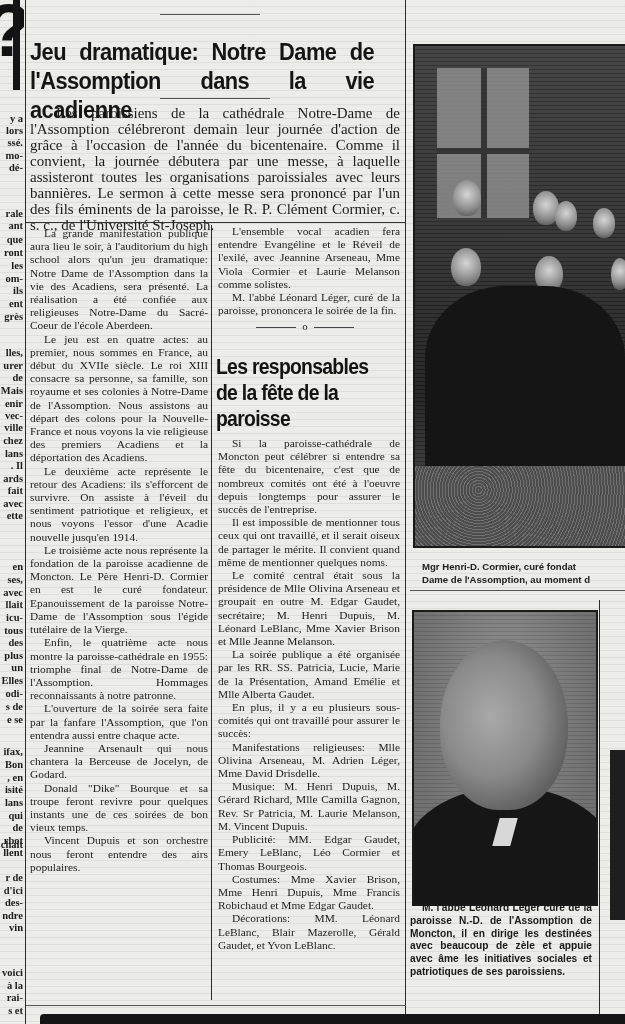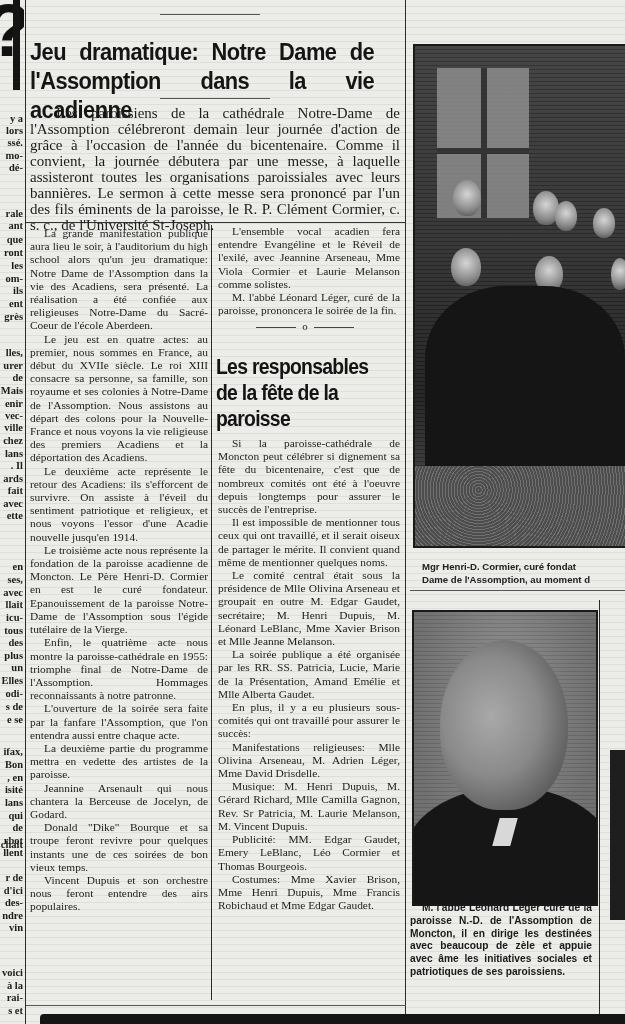--- a/index.html
+++ b/index.html
@@ -226,43 +226,43 @@
     <p>Les paroissiens de la cathédrale Notre-Dame de l'Assomption célébreront demain leur journée d'action de grâce à l'occasion de l'année du bicentenaire. Comme il convient, la journée débutera par une messe, à laquelle assisteront toutes les organisations paroissiales avec leurs bannières. Le sermon à cette messe sera prononcé par l'un des fils éminents de la paroisse, le R. P. Clément Cormier, c. s. c., de l'Université St-Joseph.</p>
   </div>
 
   <div class="col col1">
     <p>La grande manifestation publique aura lieu le soir, à l'auditorium du high school alors qu'un jeu dramatique: Notre Dame de l'Assomption dans la vie des Acadiens, sera présenté. La réalisation a été confiée aux religieuses Notre-Dame du Sacré-Coeur de l'école Aberdeen.</p>
     <p>Le jeu est en quatre actes: au premier, nous sommes en France, au début du XVIIe siècle. Le roi XIII consacre sa personne, sa famille, son royaume et ses colonies à Notre-Dame de l'Assomption. Nous assistons au départ des colons pour la Nouvelle-France et nous voyons la vie religieuse des premiers Acadiens et la déportation des Acadiens.</p>
     <p>Le deuxième acte représente le retour des Acadiens: ils s'efforcent de survivre. On assiste à l'éveil du sentiment patriotique et religieux, et nous voyons l'essor d'une Acadie nouvelle jusqu'en 1914.</p>
     <p>Le troisième acte nous représente la fondation de la paroisse acadienne de Moncton. Le Père Henri-D. Cormier en est le curé fondateur. Epanouissement de la paroisse Notre-Dame de l'Assomption sous l'égide tutélaire de la Vierge.</p>
     <p>Enfin, le quatrième acte nous montre la paroisse-cathédrale en 1955: triomphe final de Notre-Dame de l'Assomption. Hommages reconnaissants à notre patronne.</p>
     <p>L'ouverture de la soirée sera faite par la fanfare l'Assomption, que l'on entendra aussi entre chaque acte.</p>
-    <p>La deuxième partie du programme mettra en vedette des artistes de la paroisse.</p>
     <p>Jeannine Arsenault qui nous chantera la Berceuse de Jocelyn, de Godard.</p>
     <p>Donald "Dike" Bourque et sa troupe feront revivre pour quelques instants une de ces soirées de bon vieux temps.</p>
     <p>Vincent Dupuis et son orchestre nous feront entendre des airs populaires.</p>
   </div>
 
   <div class="col col2">
     <p>L'ensemble vocal acadien fera entendre Evangéline et le Réveil de l'exilé, avec Jeannine Arseneau, Mme Viola Cormier et Laurie Melanson comme solistes.</p>
     <p>M. l'abbé Léonard Léger, curé de la paroisse, prononcera le soirée de la fin.</p>
   </div>
   <div class="separator-o">o</div>
 
   <h2 class="subhead">Les responsables de la fête de la paroisse</h2>
   <div class="col col2b">
-    <p>Si la paroisse-cathédrale de Moncton peut célébrer si dignement sa fête du bicentenaire, c'est que de nombreux comités ont été à l'oeuvre depuis longtemps pour assurer le succès de l'entreprise.</p>
+    <p>Si la paroisse-cathédrale de Moncton peut célébrer si entendre sa fête du bicentenaire, c'est que de nombreux comités ont été à l'oeuvre depuis longtemps pour assurer le succès de l'entreprise.</p>
     <p>Il est impossible de mentionner tous ceux qui ont travaillé, et il serait oiseux de partager le mérite. Il convient quand même de mentionner quelques noms.</p>
     <p>Le comité central était sous la présidence de Mlle Olivina Arseneau et groupait en outre M. Edgar Gaudet, secrétaire; M. Henri Dupuis, M. Léonard LeBlanc, Mme Xavier Brison et Mlle Jeanne Melanson.</p>
     <p>La soirée publique a été organisée par les RR. SS. Patricia, Lucie, Marie de la Présentation, Amand Emélie et Mlle Alberta Gaudet.</p>
     <p>En plus, il y a eu plusieurs sous-comités qui ont travaillé pour assurer le succès:</p>
     <p>Manifestations religieuses: Mlle Olivina Arseneau, M. Adrien Léger, Mme David Drisdelle.</p>
     <p>Musique: M. Henri Dupuis, M. Gérard Richard, Mlle Camilla Gagnon, Rev. Sr Patricia, M. Laurie Melanson, M. Vincent Dupuis.</p>
     <p>Publicité: MM. Edgar Gaudet, Emery LeBlanc, Léo Cormier et Thomas Bourgeois.</p>
     <p>Costumes: Mme Xavier Brison, Mme Henri Dupuis, Mme Francis Robichaud et Mme Edgar Gaudet.</p>
+    <p>Décorations: MM. Léonard LeBlanc, Blair Mazerolle, Gérald Gaudet, et Yvon LeBlanc.</p>
   </div>
 
   <div class="photo photo-group" title="Group photo of clergy seated before a window">
     <div class="window"></div>
     <div class="face" style="left:38px;top:134px;width:28px;height:36px;"></div>
     <div class="face" style="left:118px;top:145px;width:26px;height:34px;"></div>
     <div class="face" style="left:140px;top:155px;width:22px;height:30px;"></div>
     <div class="face" style="left:178px;top:162px;width:22px;height:30px;"></div>
     <div class="face" style="left:36px;top:202px;width:30px;height:38px;"></div>
     <div class="face" style="left:120px;top:210px;width:28px;height:36px;"></div>

